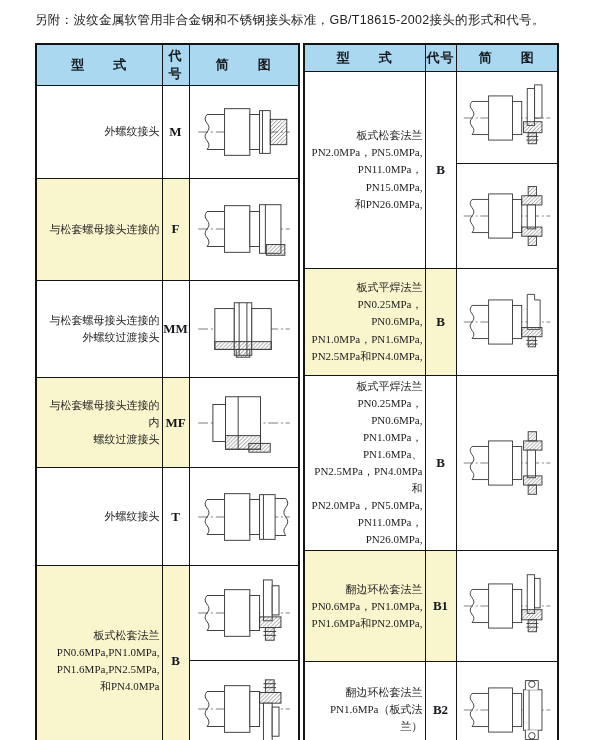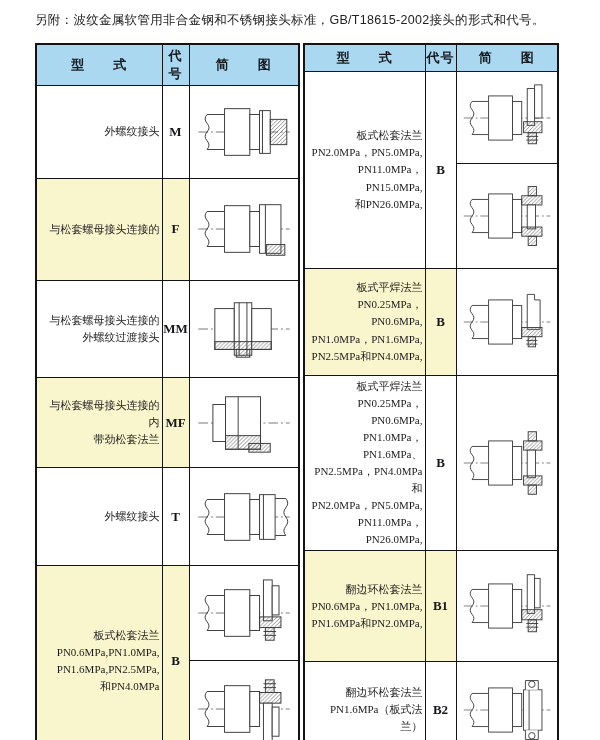--- a/index.html
+++ b/index.html
@@ -113,21 +113,21 @@
           <rect class="fw" x="58" y="15" width="20" height="42"></rect>
           <path class="ln" d="M45,9 V63 M53,9 V63"></path>
           <rect class="ht" x="20" y="49" width="58" height="8"></rect>
           <rect class="ht" x="42" y="57" width="14" height="8"></rect>
         </svg>
       </td>
     </tr>
 
     <tr style="height:83px">
       <td class="type hl">与松套螺母接头连接的内
-带劲松套法兰</td>
+螺纹过渡接头</td>
       <td class="code hl">MF</td>
       <td class="diag">
         <svg viewBox="0 0 100 72" width="98" height="70">
           <use href="#g-center"></use>
           <rect class="fw" x="18" y="17" width="13" height="38"></rect>
           <rect class="fw" x="31" y="9" width="36" height="54"></rect>
           <path class="ln" d="M44,9 V63"></path>
           <rect class="ht" x="31" y="49" width="36" height="14"></rect>
           <rect class="ht" x="55" y="57" width="22" height="9"></rect>
         </svg>

